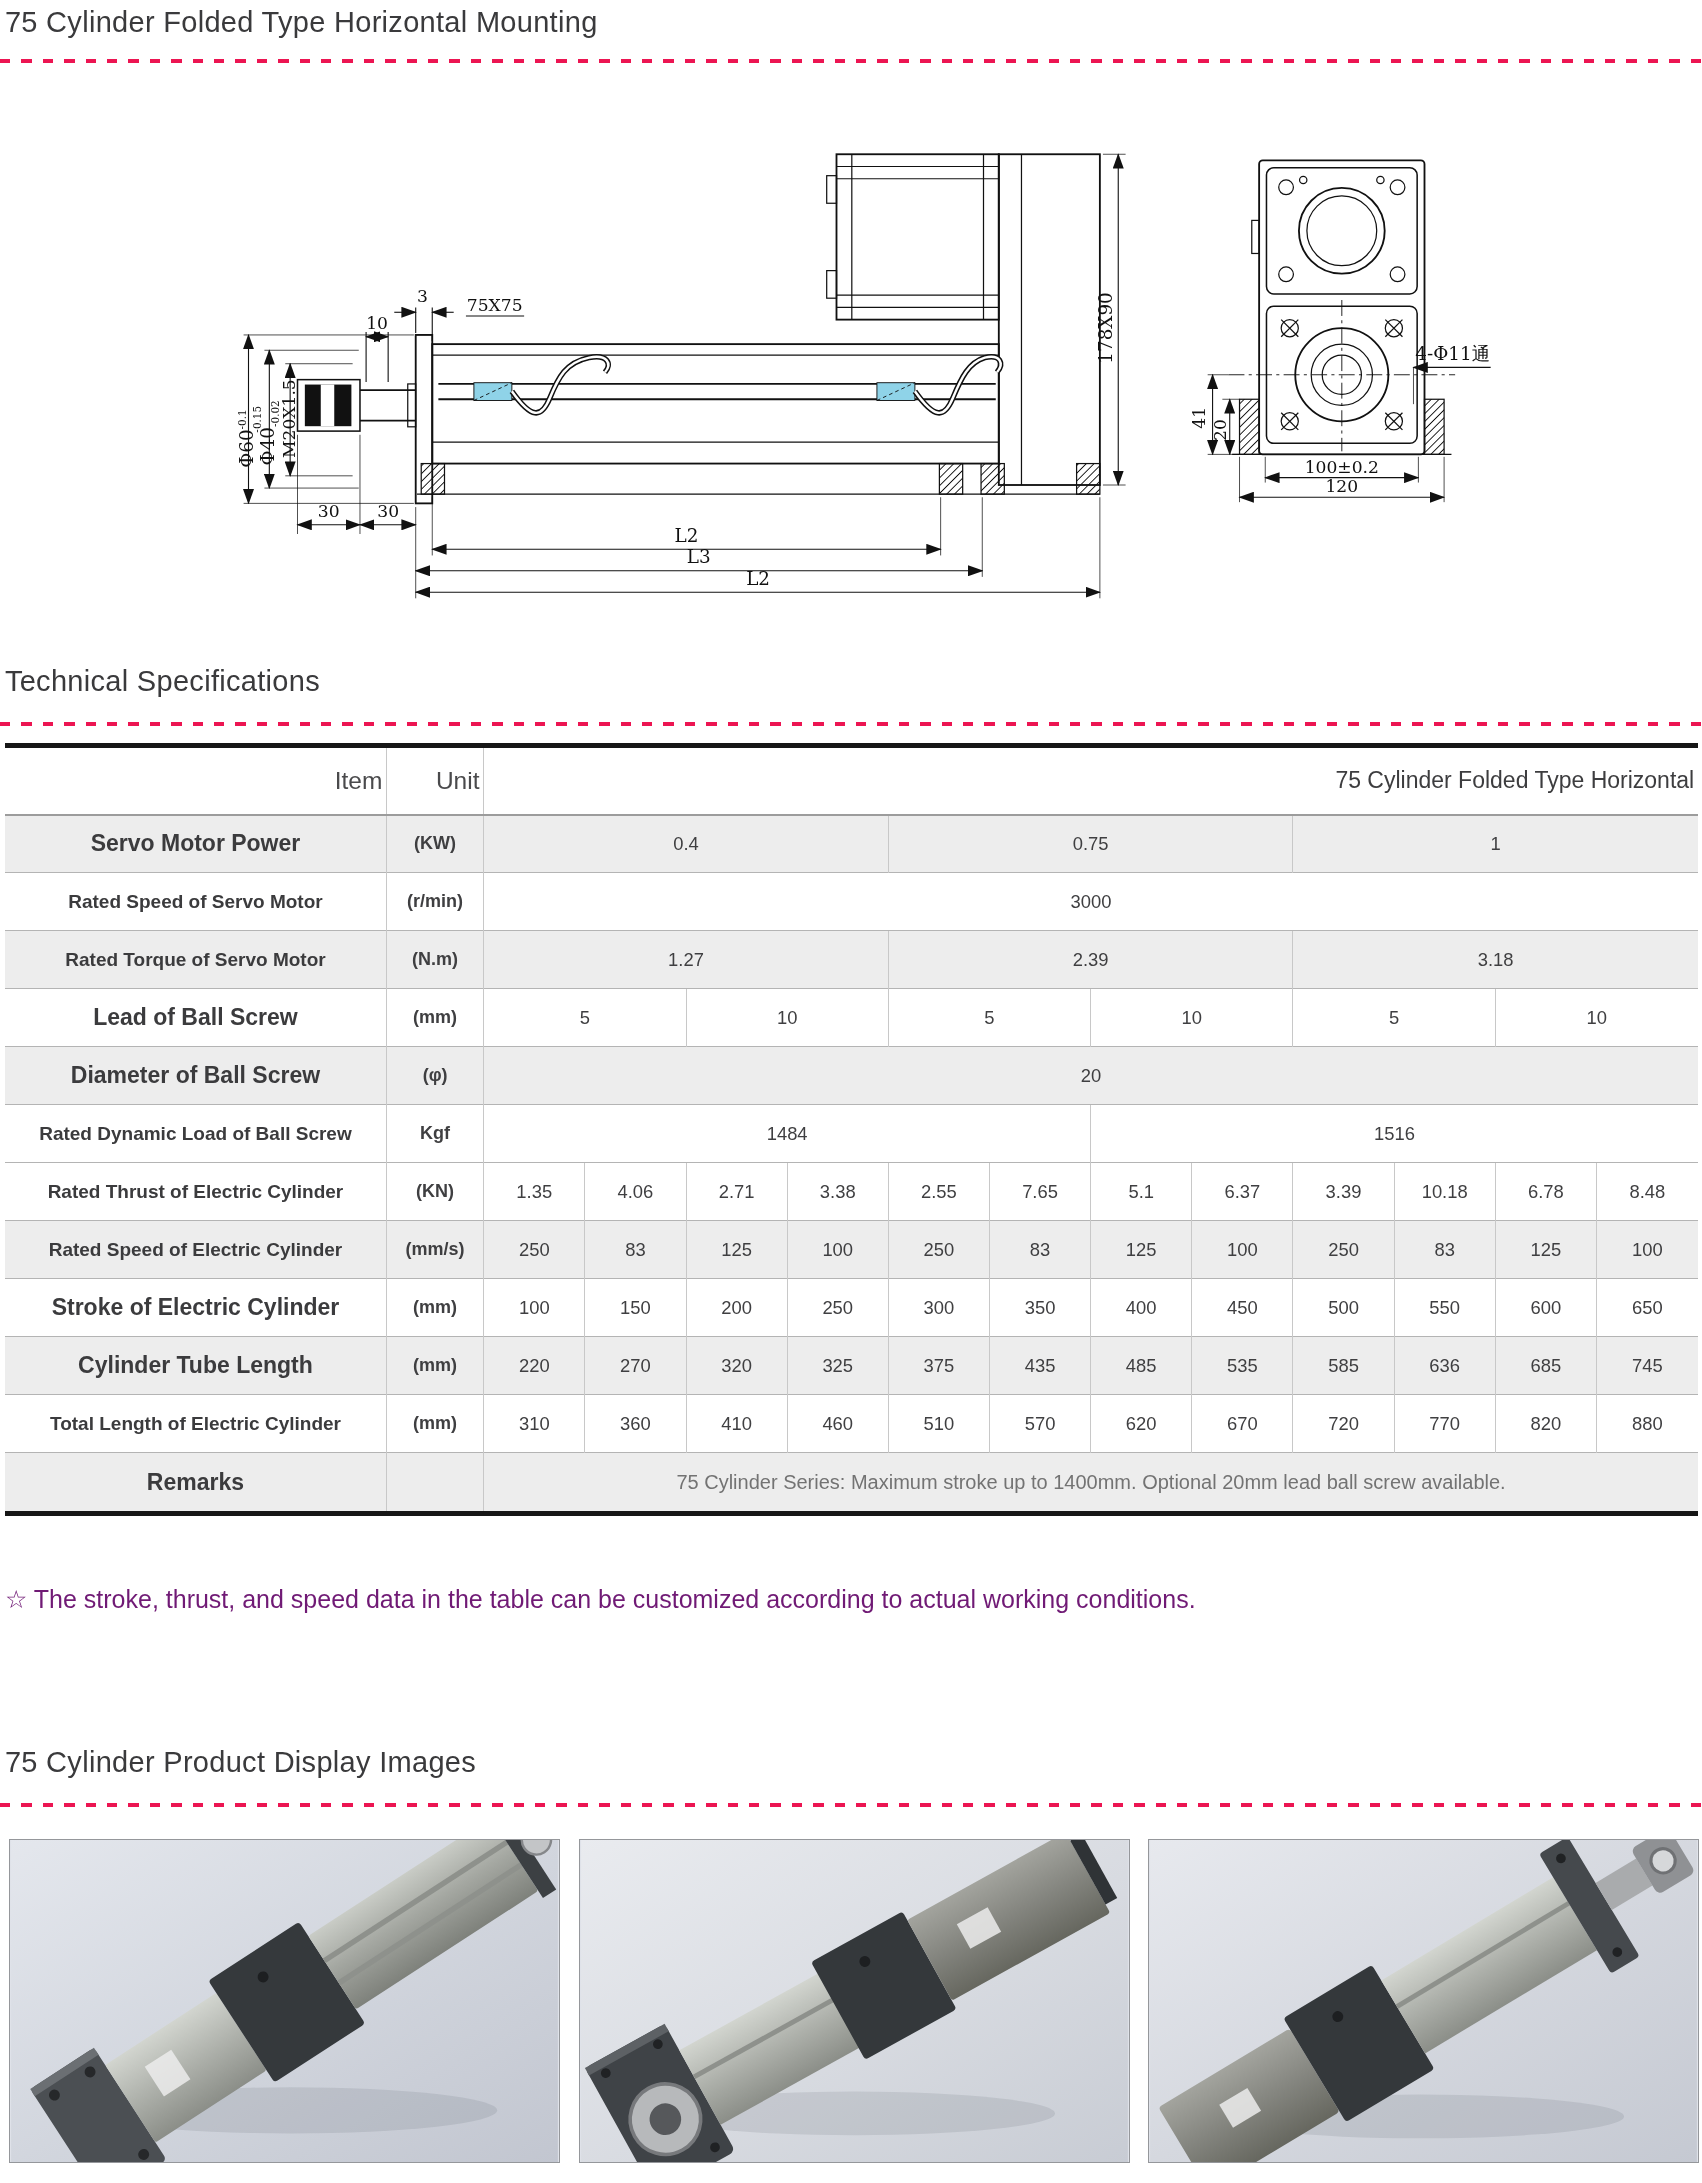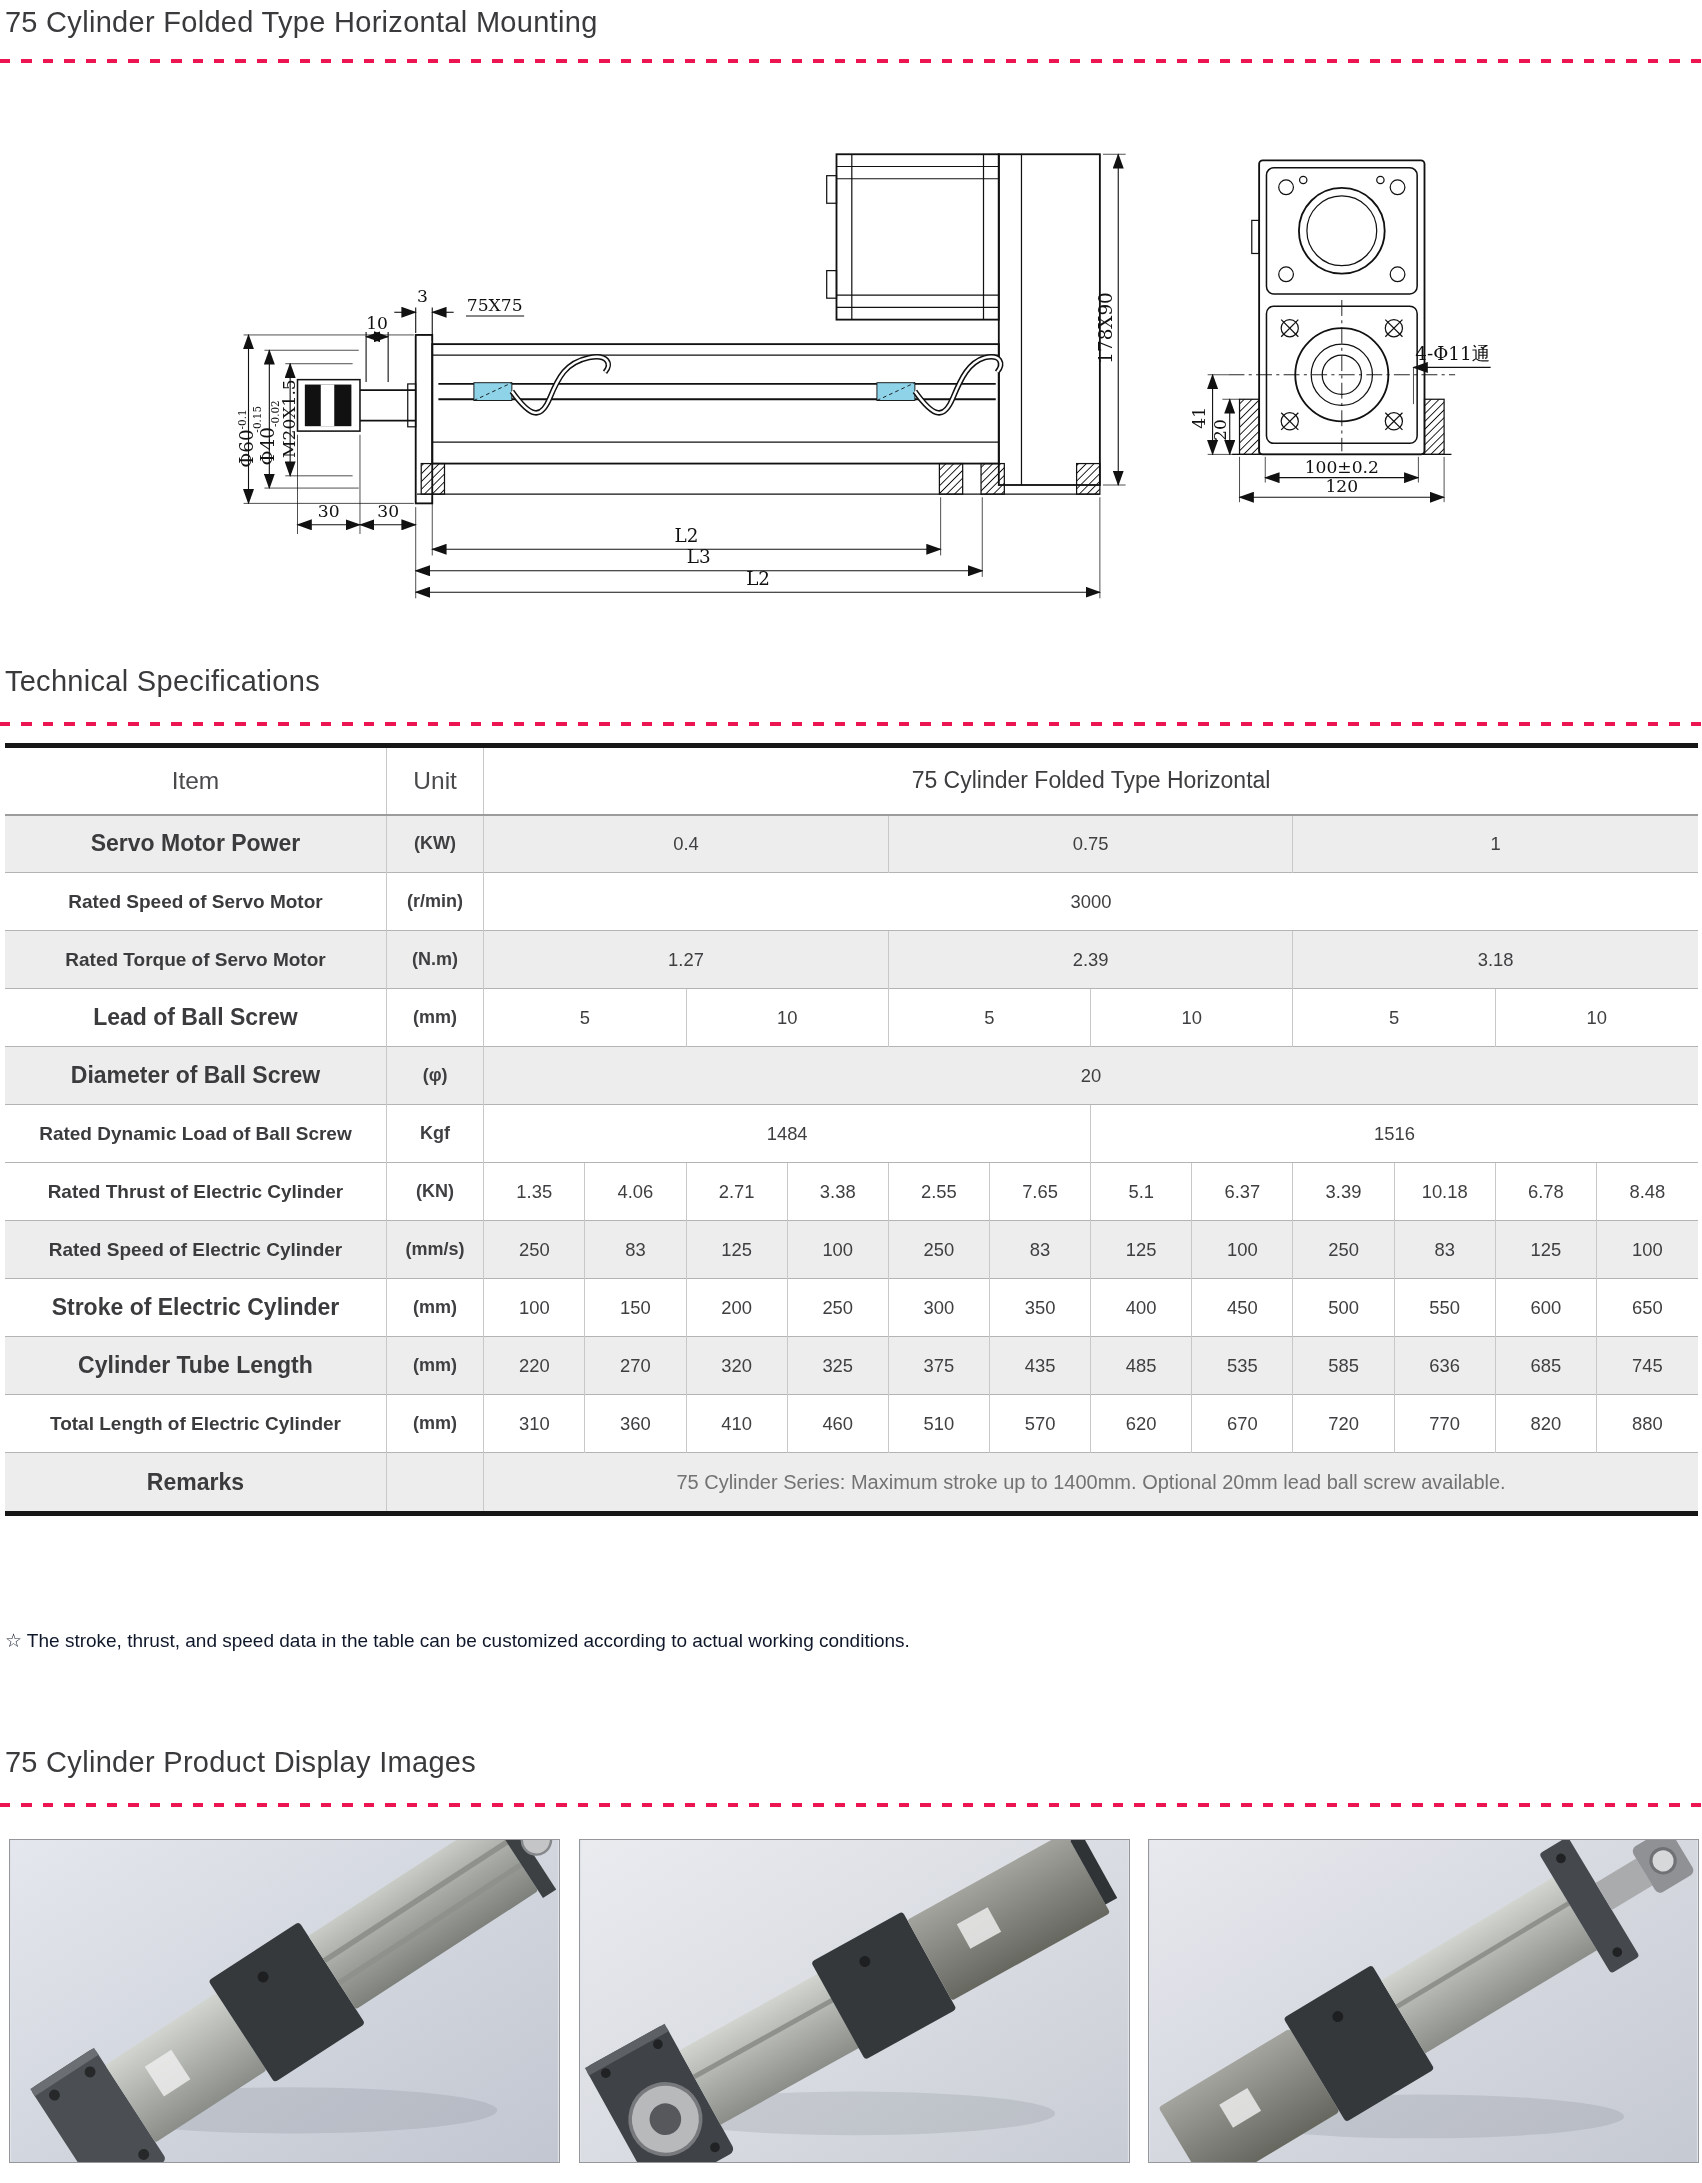--- a/index.html
+++ b/index.html
@@ -13,32 +13,32 @@
              border-top:5.5px solid #161616;border-bottom:5.5px solid #161616;}
   table.spec col.c-item{width:381px}
   table.spec col.c-unit{width:97px}
   table.spec col.c-d{width:101px}
   table.spec tr{height:58px;}
   table.spec tr.hd{height:69px;}
   table.spec tr.rem{height:61px;}
   table.spec th,table.spec td{border-left:1.2px solid #c8c8c8;border-top:1.8px solid #b4b4b4;
       text-align:center;vertical-align:middle;padding:0 3.7px;overflow:hidden;}
   table.spec th:first-child,table.spec td:first-child{border-left:none;}
-  table.spec tr.hd th{border-top:none;}
+  table.spec tr.hd th{border-top:none;text-align:right;}
   table.spec tr.hd{border-bottom:2.5px solid #9c9c9c;}
   table.spec tr.shade{background:#ededed;}
   .hitem,.hunit{font-size:24.5px;font-weight:400;color:#4a4a4c;}
   .hprod{font-size:23px;font-weight:400;color:#3d3d3f;}
   th.lbl{font-weight:700;color:#3b3b3d;}
   th.lbl.lg{font-size:23px;}
   th.lbl.md{font-size:19px;}
   td.unit{font-size:18px;color:#3f3f41;font-weight:bold;}
   td.val{font-size:18.4px;color:#3f3f41;}
   td.remval{font-size:20px;color:#737373;}
-  .footnote{position:absolute;left:4.9px;top:1629px;font-size:19px;color:#0f172a;}
+  .footnote{position:absolute;left:4.9px;top:1585px;font-size:25px;color:#701a75;}
   
   .photos{position:absolute;left:9.2px;top:1839px;width:1685px;display:flex;gap:18.4px;}
   .photo{width:549px;height:322px;border:1.2px solid #95979b;box-sizing:content-box;background:#dfe2e9;}
   .photo svg{display:block;}
   
   .cadwrap{position:absolute;left:230px;top:142px;width:1262px;height:490px;}
   .cad text{font-family:"DejaVu Serif","Liberation Serif",serif;fill:#111;}
 </style>
 </head>
 <body>

